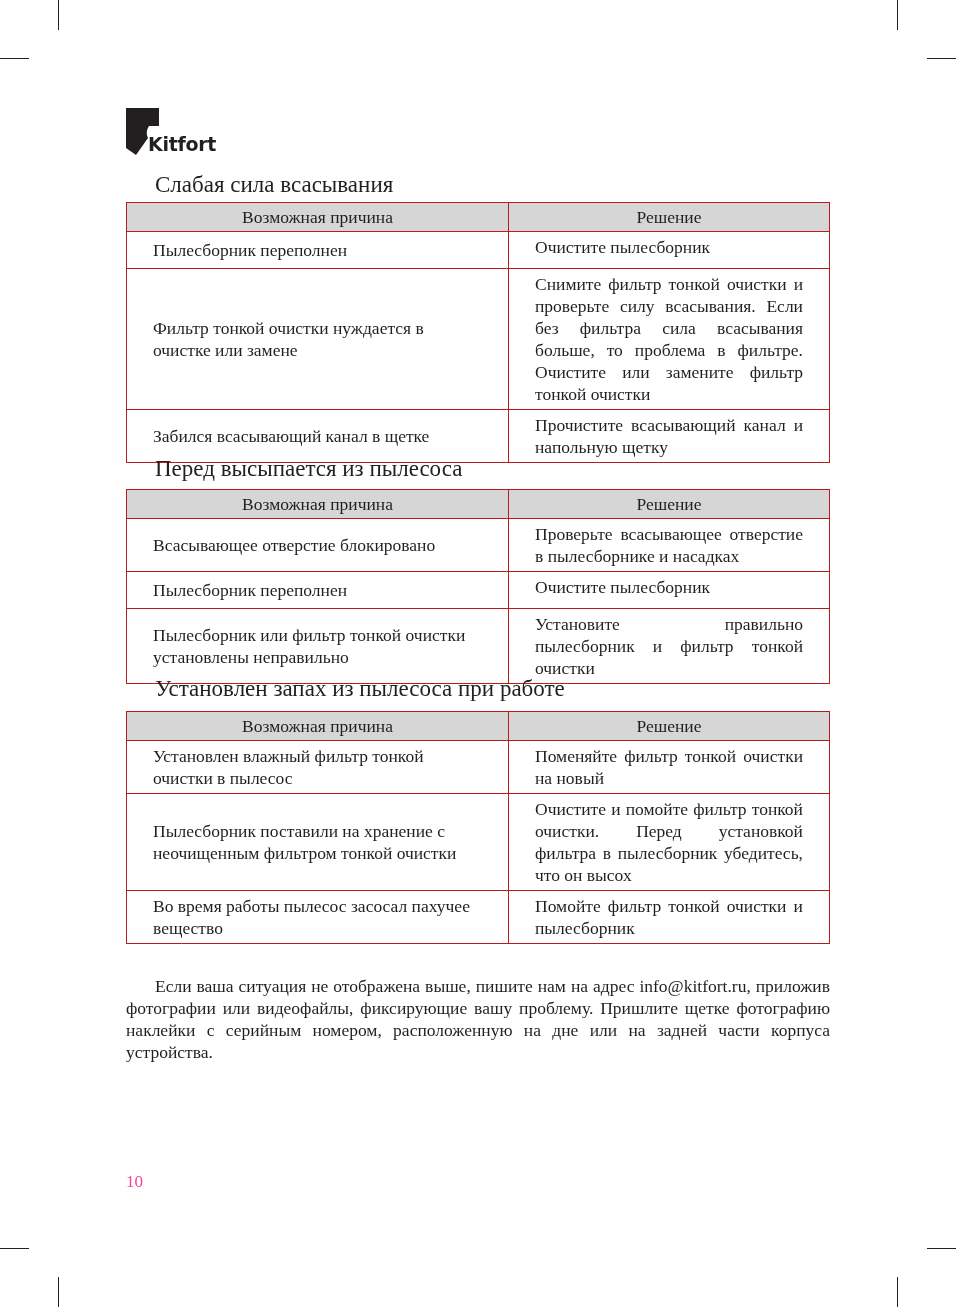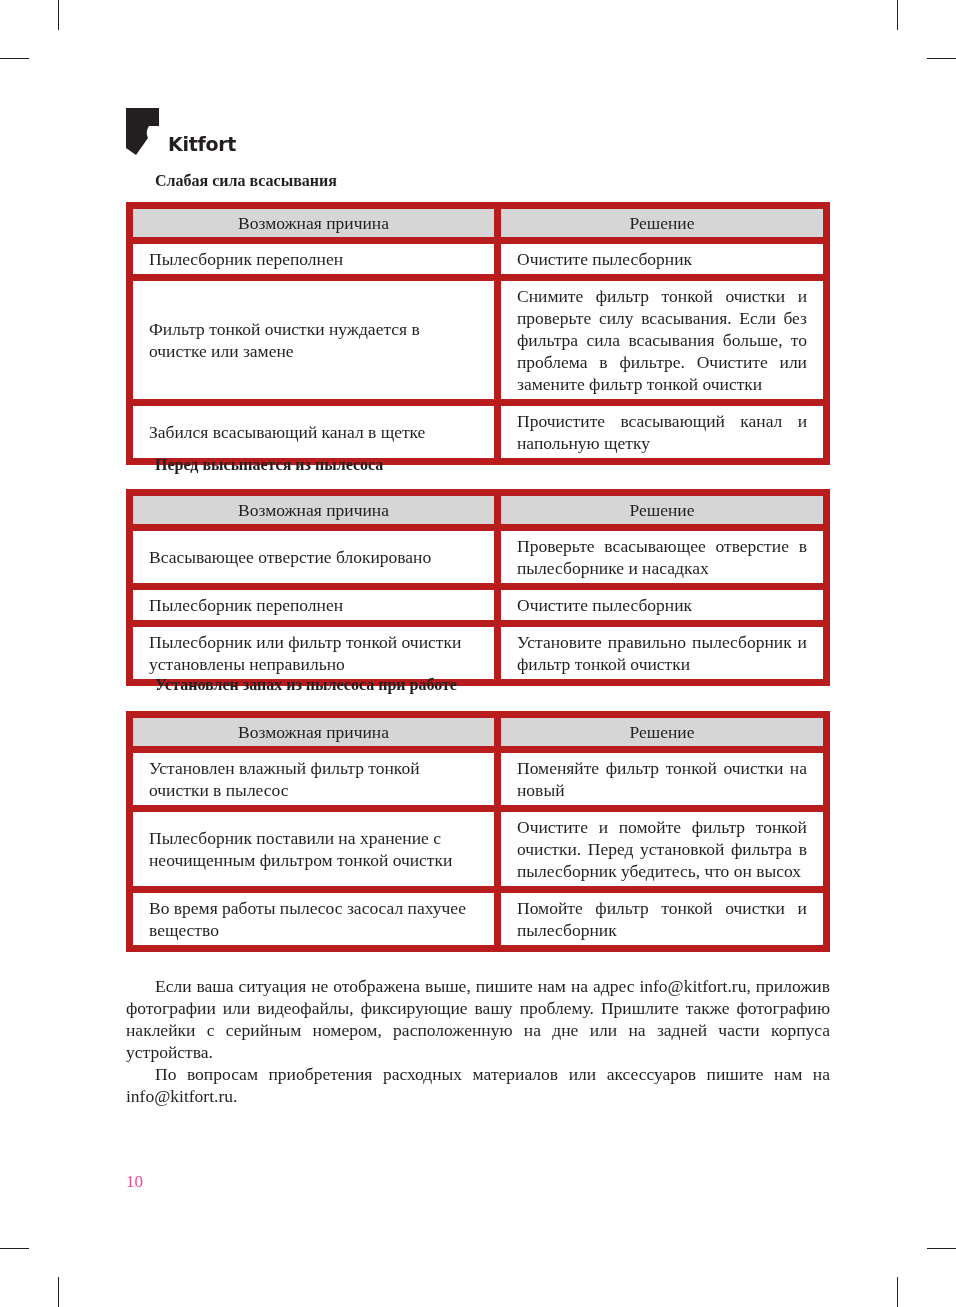--- a/index.html
+++ b/index.html
@@ -3,28 +3,28 @@
 <meta charset="utf-8">
 <style>
   html, body { margin: 0; padding: 0; background: #ffffff; }
   body { width: 956px; height: 1307px; position: relative; overflow: hidden;
          font-family: "Liberation Serif", serif; color: #231f20; }
   .crop { position: absolute; background: #231f20; }
   .crop.v { width: 1px; height: 30px; }
   .crop.h { height: 1px; width: 29px; }
 
   .logo { position: absolute; left: 126px; top: 108px; width: 100px; height: 50px; }
-  .logo-text { position: absolute; left: 168px; top: 133px; font-family: "DejaVu Sans", sans-serif;
+  .logo-text { position: absolute; left: 148px; top: 133px; font-family: "DejaVu Sans", sans-serif;
                font-weight: bold; font-size: 19px; color: #231f20; letter-spacing: -0.3px; }
 
-  .section-title { position: absolute; left: 155px; font-weight: bold; font-size: 16px; }
+  .section-title { position: absolute; left: 155px; font-weight: normal; font-size: 23px; }
 
   table.tt { position: absolute; left: 126px; width: 704px; border-collapse: collapse;
              font-size: 17.5px; line-height: 22px; }
-  table.tt th, table.tt td { border: 7px solid #b91c1c; padding: 0 16px; vertical-align: middle; }
+  table.tt th, table.tt td { border: 1px solid #b91c1c; padding: 0 26px; vertical-align: middle; }
   table.tt th { background: #d6d6d6; font-weight: normal; text-align: center; height: 28px; }
   table.tt td.c1 { width: 329px; margin-left: 32px; }
   table.tt td.c2 { text-align: justify; vertical-align: top; padding-top: 4px; padding-bottom: 4px; }
   table.tt td.c1 { padding-top: 4px; padding-bottom: 4px; }
 
   .para { position: absolute; left: 126px; width: 704px; font-size: 17.5px; line-height: 22px;
           text-align: justify; }
   .para p { margin: 0; text-indent: 29px; }
   .page-num { position: absolute; left: 126px; top: 1172px; font-size: 17px; color: #ec4899; }
 </style>
@@ -107,17 +107,16 @@
     <td class="c2">Очистите и помойте фильтр тонкой очистки. Перед установкой фильтра в пылесборник убедитесь, что он высох</td>
   </tr>
   <tr style="height:52px;">
     <td class="c1">Во время работы пылесос засосал пахучее вещество</td>
     <td class="c2">Помойте фильтр тонкой очистки и пылесборник</td>
   </tr>
 </tbody>
   </table>
 
 <div class="para" style="top:975px;">
-  <p>Если ваша ситуация не отображена выше, пишите нам на адрес info@kitfort.ru, приложив фотографии или видеофайлы, фиксирующие вашу проблему. Пришлите также фотографию наклейки с серийным номером, расположенную на дне или на задней части корпуса устройства.</p>
-  <p>По вопросам приобретения расходных материалов или аксессуаров пишите нам на info@kitfort.ru.</p>
+  <p>Если ваша ситуация не отображена выше, пишите нам на адрес info@kitfort.ru, приложив фотографии или видеофайлы, фиксирующие вашу проблему. Пришлите щетке фотографию наклейки с серийным номером, расположенную на дне или на задней части корпуса устройства.</p>
 </div>
 
 <div class="page-num">10</div>
 
 </body></html>

